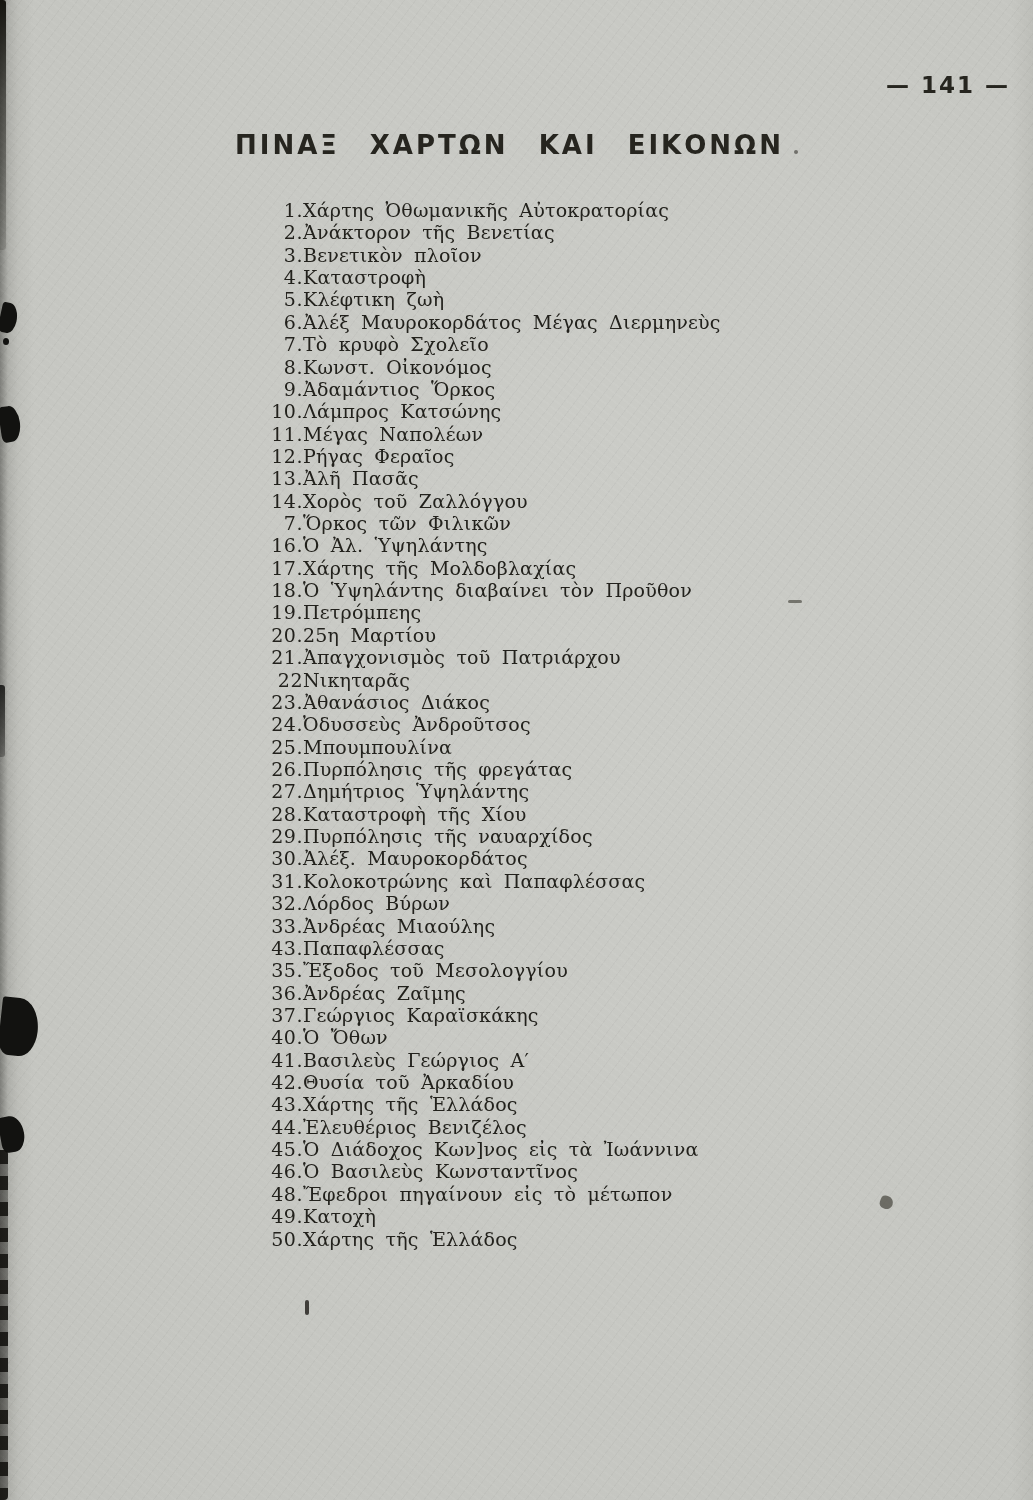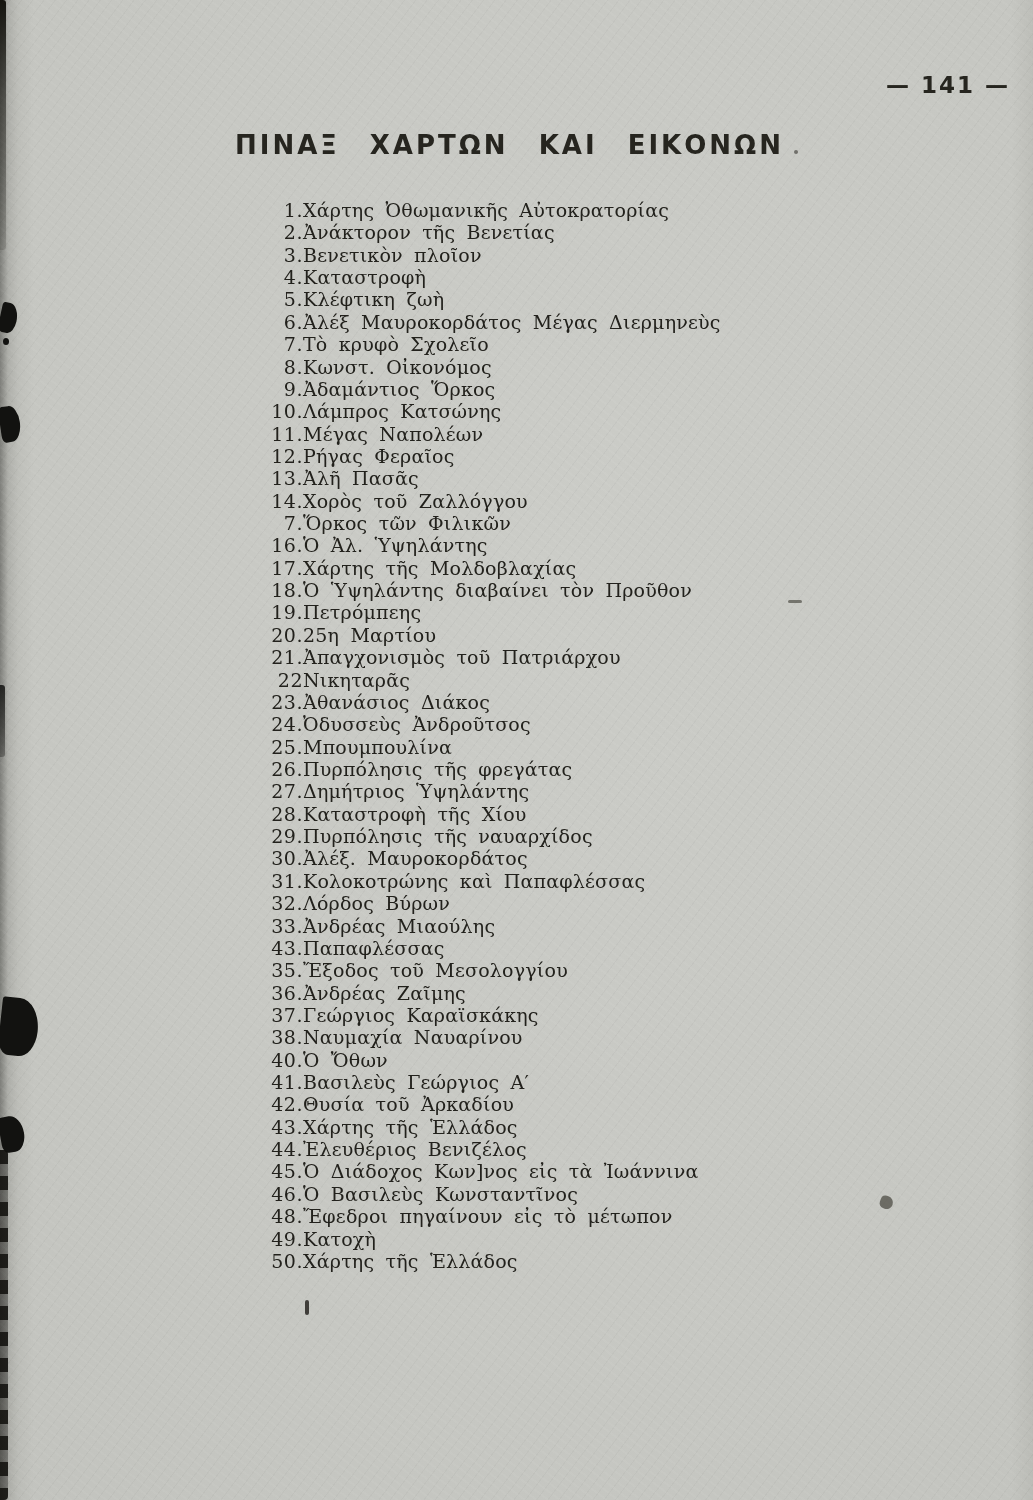--- a/index.html
+++ b/index.html
@@ -268,24 +268,20 @@
   <li class="toc-row">
     <span class="toc-num">36.</span>
     <span class="toc-text">Ἀνδρέας Ζαῖμης</span>
   </li>
 
   <li class="toc-row">
     <span class="toc-num">37.</span>
     <span class="toc-text">Γεώργιος Καραϊσκάκης</span>
   </li>
 
-  <li class="toc-row">
-    <span class="toc-num">38.</span>
-    <span class="toc-text">Ναυμαχία Ναυαρίνου</span>
-  </li>
 
 
   <li class="toc-row">
     <span class="toc-num">40.</span>
     <span class="toc-text">Ὁ Ὄθων</span>
   </li>
 
   <li class="toc-row">
     <span class="toc-num">41.</span>
     <span class="toc-text">Βασιλεὺς Γεώργιος Α′</span>

